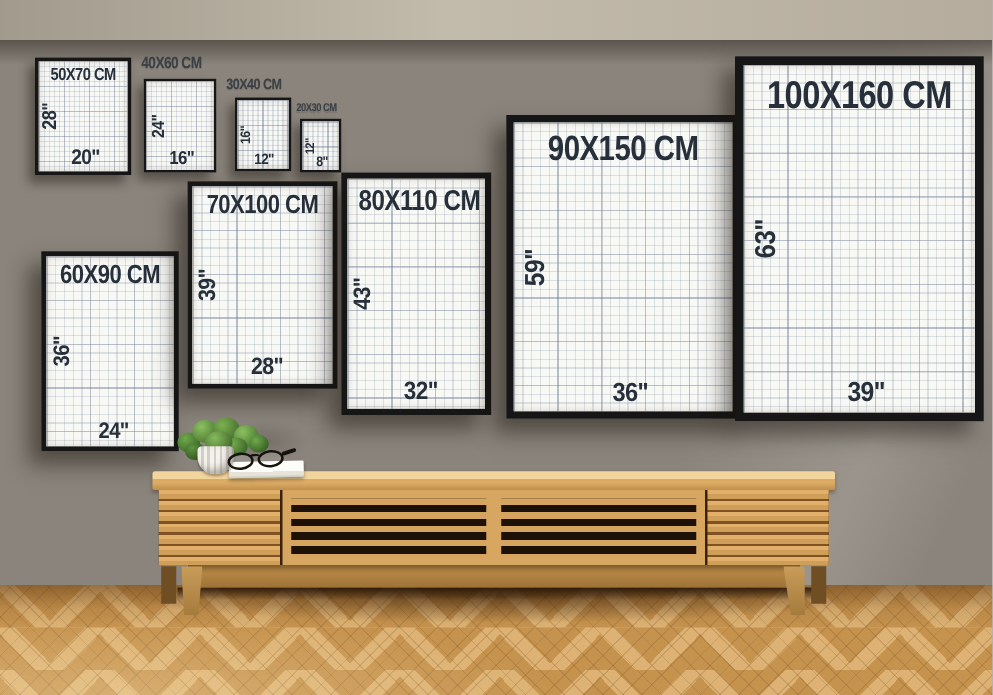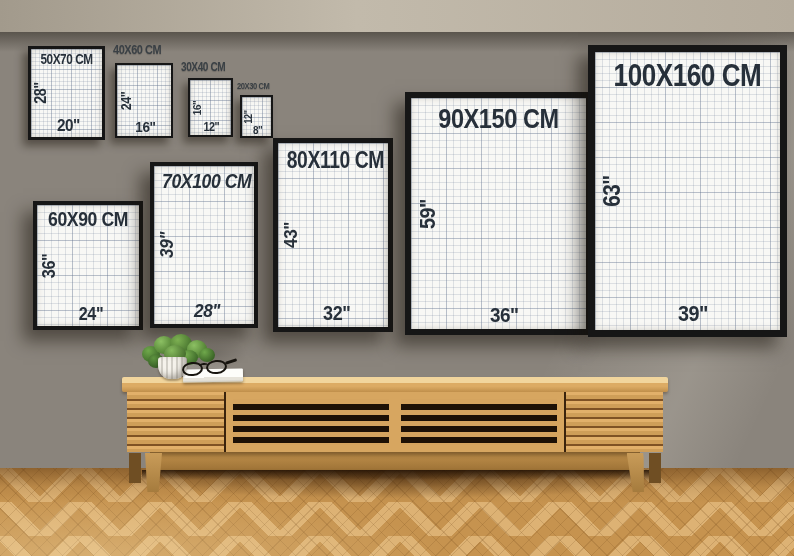--- a/index.html
+++ b/index.html
@@ -65,23 +65,23 @@
     text-shadow:0 1px 1px rgba(0,0,0,.18);}
 
   .fr1{left:28px;top:46px;width:77px;height:94px;}
   .fr1 .ftitle{font-size:14px;} .fr1 .hlabel{font-size:16px;} .fr1 .wlabel{font-size:17px;}
   .fr2{left:115px;top:63px;width:58px;height:75px;border-width:2px;}
   .fr2 .hlabel{font-size:14px;} .fr2 .wlabel{font-size:15px;}
   .fr3{left:188px;top:78px;width:45px;height:59px;border-width:2px;}
   .fr3 .hlabel{font-size:11px;} .fr3 .wlabel{font-size:12px;}
   .fr4{left:240px;top:95px;width:33px;height:43px;border-width:2px;}
   .fr4 .hlabel{font-size:10px;} .fr4 .wlabel{font-size:11px;}
-  .fr5{left:33px;top:201px;width:110px;height:129px;border-width:4px;}
+  .fr5{left:33px;top:201px;width:110px;height:160px;border-width:4px;}
   .fr5 .ftitle{font-size:21px;} .fr5 .hlabel{font-size:18px;} .fr5 .wlabel{font-size:18px;}
-  .fr6{left:150px;top:162px;width:108px;height:166px;border-width:4px;font-style:italic;}
+  .fr6{left:150px;top:145px;width:120px;height:166px;border-width:4px;}
   .fr6 .ftitle{font-size:21px;} .fr6 .hlabel{font-size:19px;} .fr6 .wlabel{font-size:19px;}
   .fr7{left:273px;top:138px;width:120px;height:194px;border-width:5px;}
   .fr7 .ftitle{font-size:23px;} .fr7 .hlabel{font-size:19px;} .fr7 .wlabel{font-size:20px;}
   .fr8{left:405px;top:92px;width:187px;height:243px;border-width:6px;}
   .fr8 .ftitle{font-size:28px;} .fr8 .hlabel{font-size:22px;} .fr8 .wlabel{font-size:21px;}
   .fr9{left:588px;top:45px;width:199px;height:292px;border-width:7px;}
   .fr9 .ftitle{font-size:31px;} .fr9 .hlabel{font-size:23px;} .fr9 .wlabel{font-size:22px;}
   .wt2{left:113px;top:42px;font-size:13px;}
   .wt3{left:181px;top:60px;font-size:12px;}
   .wt4{left:237px;top:81px;font-size:9px;}

